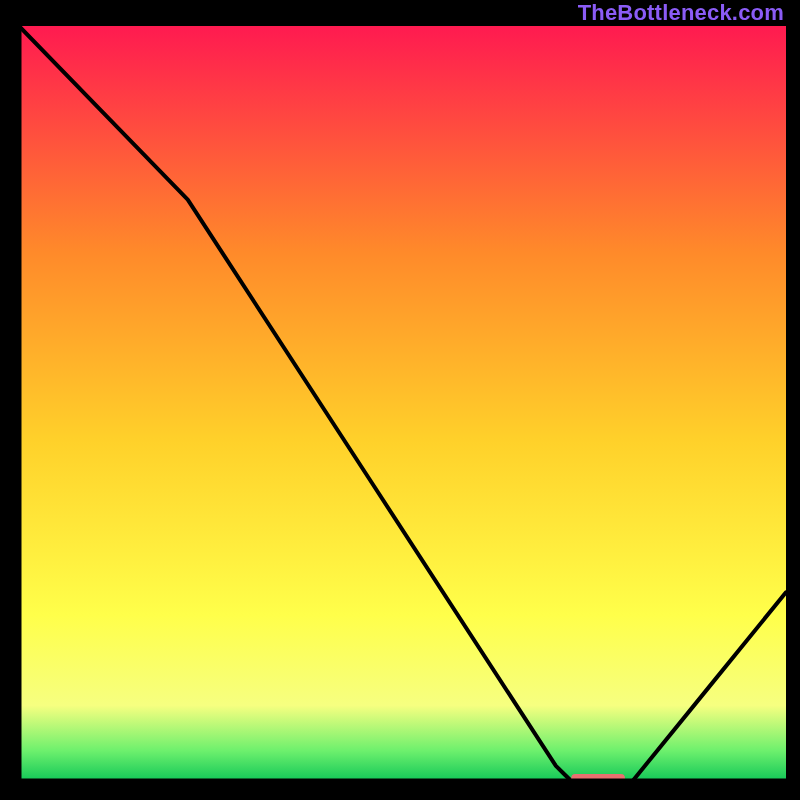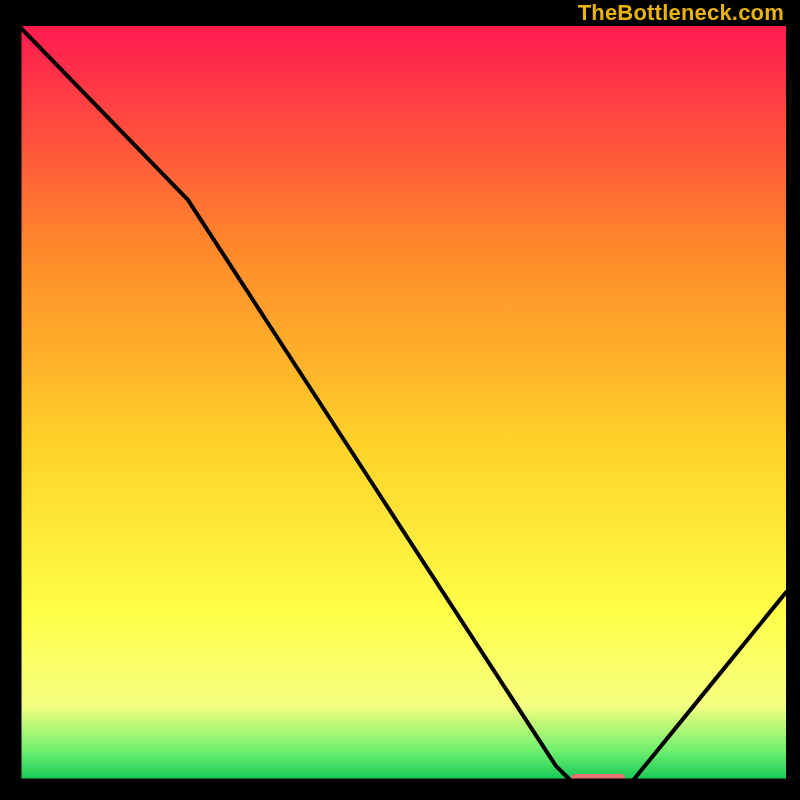--- a/index.html
+++ b/index.html
@@ -16,21 +16,21 @@
     height: 800px;
     background: #000;
   }
   .watermark {
     position: absolute;
     top: 0;
     right: 16px;
     font-family: Arial, Helvetica, sans-serif;
     font-size: 22px;
     font-weight: 600;
-    color: #eab308;
+    color: #8b5cf6;
     letter-spacing: 0.2px;
     user-select: none;
   }
   svg.chart {
     position: absolute;
     left: 14px;
     top: 26px;
     width: 772px;
     height: 760px;
     display: block;

